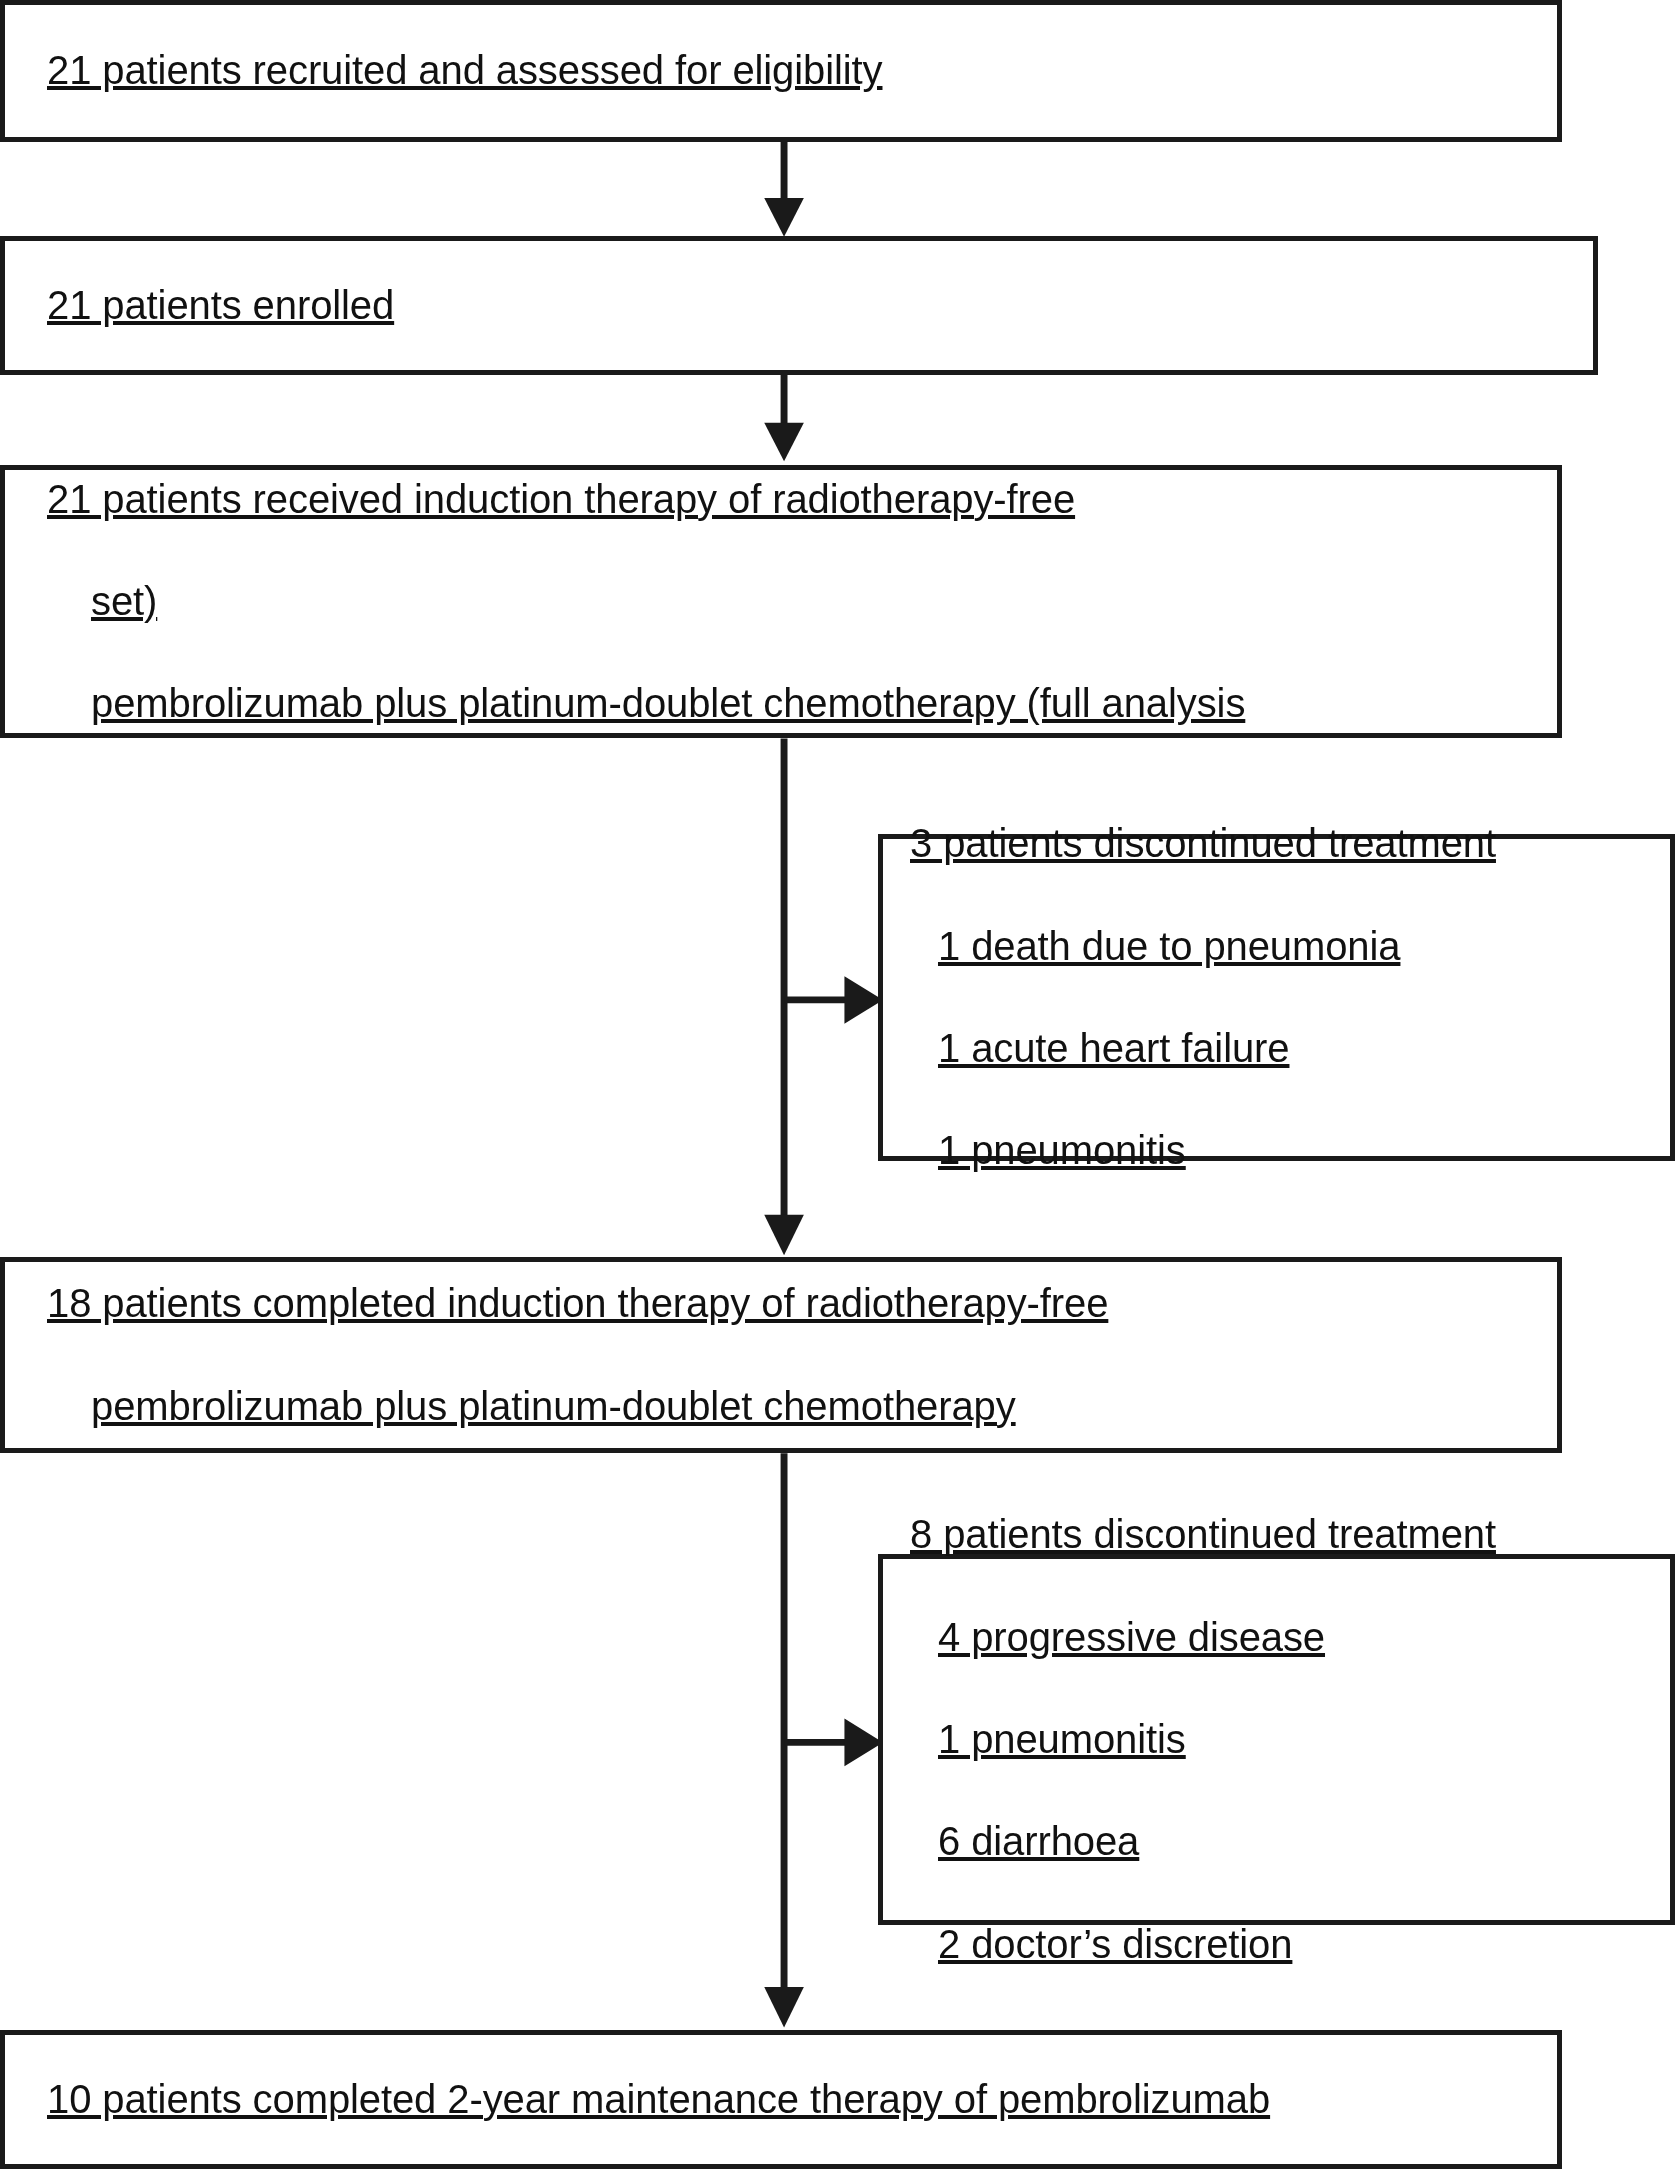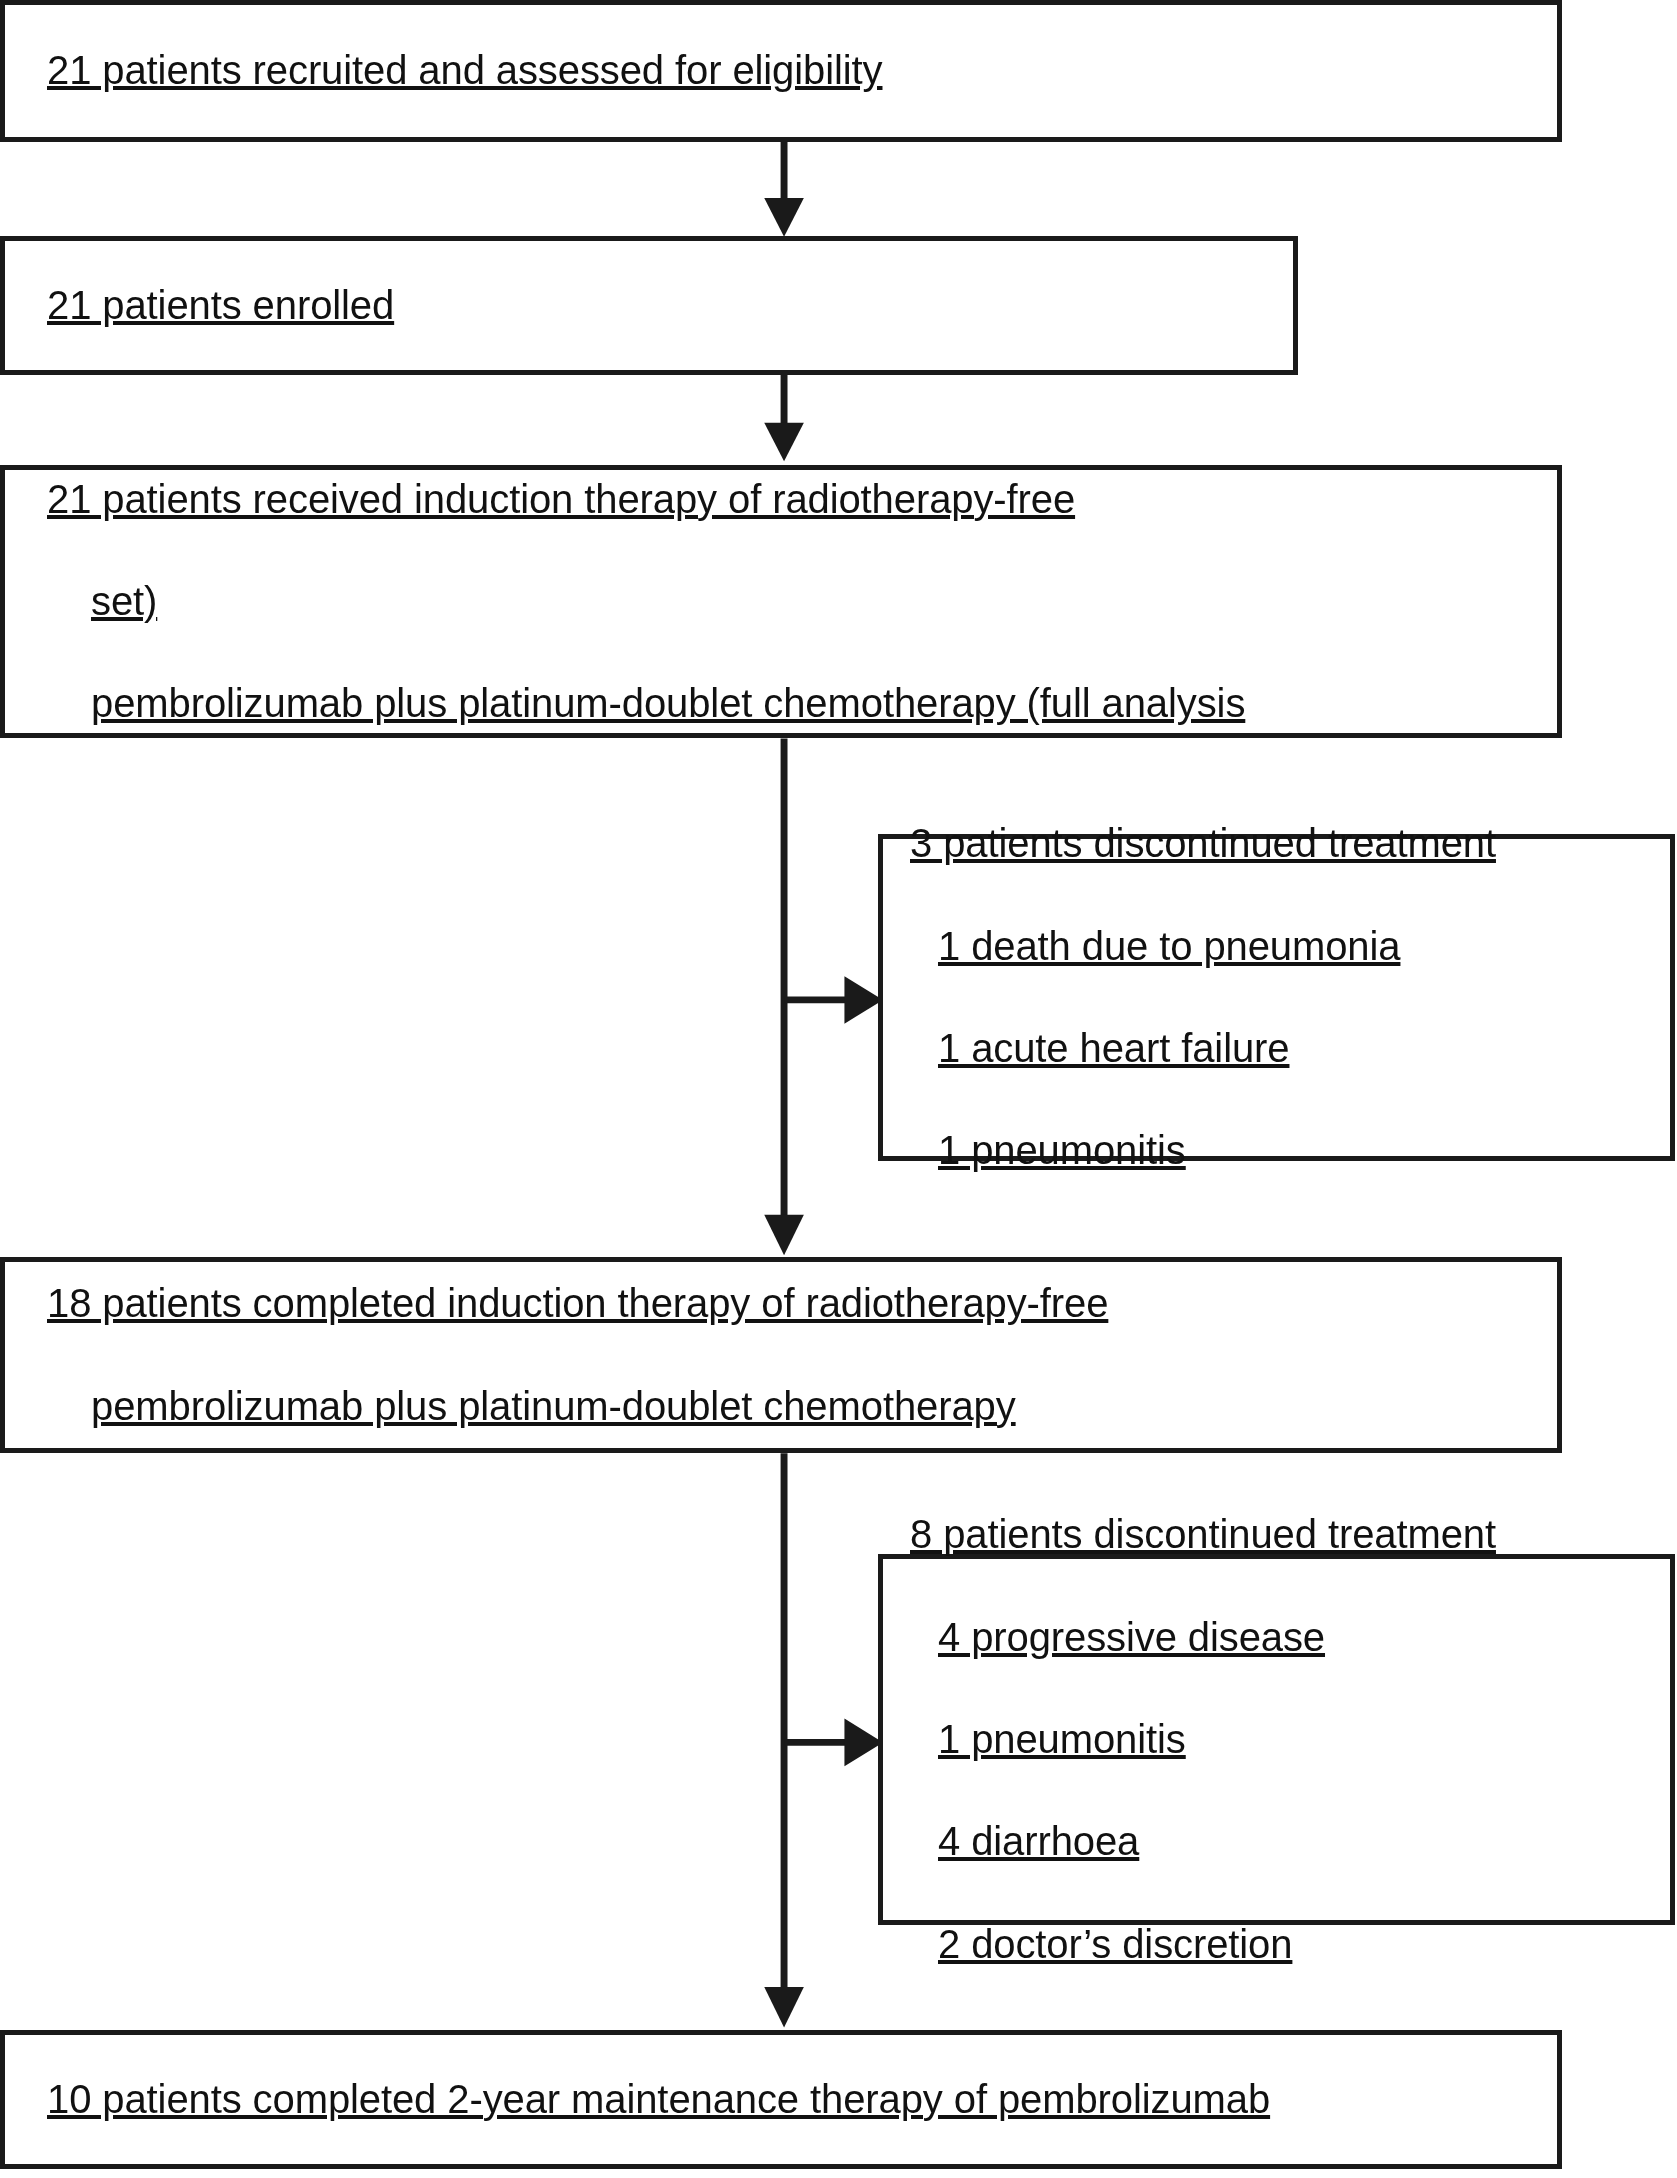--- a/index.html
+++ b/index.html
@@ -103,21 +103,21 @@
     <g>
       <line x1="792" y1="1760" x2="858" y2="1760" stroke="#1a1a1a" stroke-width="7"></line>
       <polygon points="853,1736 853,1784 892,1760" fill="#1a1a1a"></polygon>
     </g>
   </svg>
 
   <div class="node node-main" style="left:0px; top:0px; width:1562px; height:142px;">
     <span class="node-text">21 patients recruited and assessed for eligibility</span>
   </div>
 
-  <div class="node node-main" style="left:0px; top:236px; width:1298px; height:139px;">
+  <div class="node node-main" style="left:0px; top:236px; width:1598px; height:139px;">
     <span class="node-text">21 patients enrolled</span>
   </div>
 
   <div class="node node-main" style="left:0px; top:465px; width:1562px; height:273px;">
     <span class="node-text">
       <span class="line-head">21 patients received induction therapy of radiotherapy-free</span>
       <span class="line-cont">set)</span>
       <span class="line-cont">pembrolizumab plus platinum-doublet chemotherapy (full analysis</span>
     </span>
   </div>
@@ -136,21 +136,21 @@
       <span class="line-head">18 patients completed induction therapy of radiotherapy-free</span>
       <span class="line-cont">pembrolizumab plus platinum-doublet chemotherapy</span>
     </span>
   </div>
 
   <div class="node node-side" style="left:878px; top:1554px; width:797px; height:371px;">
     <span class="node-text">
       <span class="line-head">8 patients discontinued treatment</span>
       <span class="line-sub">4 progressive disease</span>
       <span class="line-sub">1 pneumonitis</span>
-      <span class="line-sub">4 diarrhoea</span>
+      <span class="line-sub">6 diarrhoea</span>
       <span class="line-sub">2 doctor’s discretion</span>
     </span>
   </div>
 
   <div class="node node-main" style="left:0px; top:2030px; width:1562px; height:139px;">
     <span class="node-text">10 patients completed 2-year maintenance therapy of pembrolizumab</span>
   </div>
 
 </div>
 

